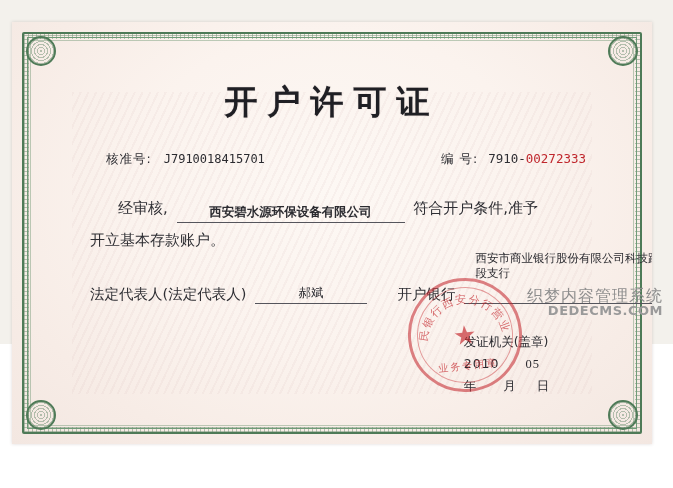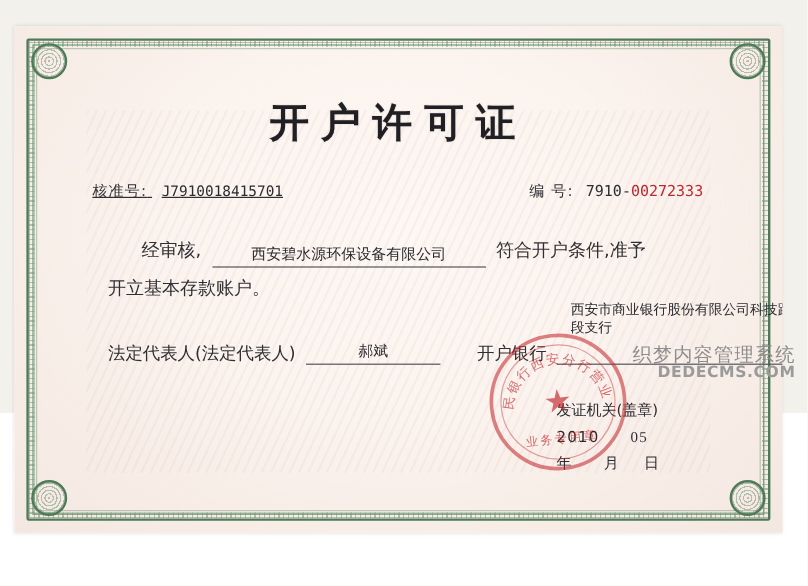--- a/index.html
+++ b/index.html
@@ -133,24 +133,23 @@
   }
 
   .row-ids {
     position: relative;
     margin-top: 26px;
     height: 20px;
     font-size: 12.5px;
   }
   .approval {
     position: absolute;
-    left: 31px;
+    left: 60px;
     top: 0;
     white-space: nowrap;
-    text-decoration: underline;
   }
   .approval .lbl { letter-spacing: 1px; }
   .approval .val {
     margin-left: 8px;
     font-family: "DejaVu Sans Mono", "Liberation Mono", monospace;
     font-size: 12px;
     color: #2b2b30;
   }
   .serial {
     position: absolute;
@@ -183,21 +182,21 @@
     position: relative;
     text-align: center;
     border-bottom: 1px solid #55555c;
     vertical-align: bottom;
     height: 22px;
     line-height: 24px;
     font-size: 12.5px;
     color: #2b2b30;
     margin: 0 4px;
   }
-  .fill.w-company { width: 228px; }
+  .fill.w-company { width: 228px; font-weight: bold; }
   .fill.w-legal   { width: 112px; }
   .fill.w-bank    { width: 196px; }
   .fill.w-account { width: 200px; text-align: left; padding-left: 6px; }
 
   .line2 {
     padding-left: 44px;
     margin-top: 2px;
     font-size: 15px;
     line-height: 30px;
   }

